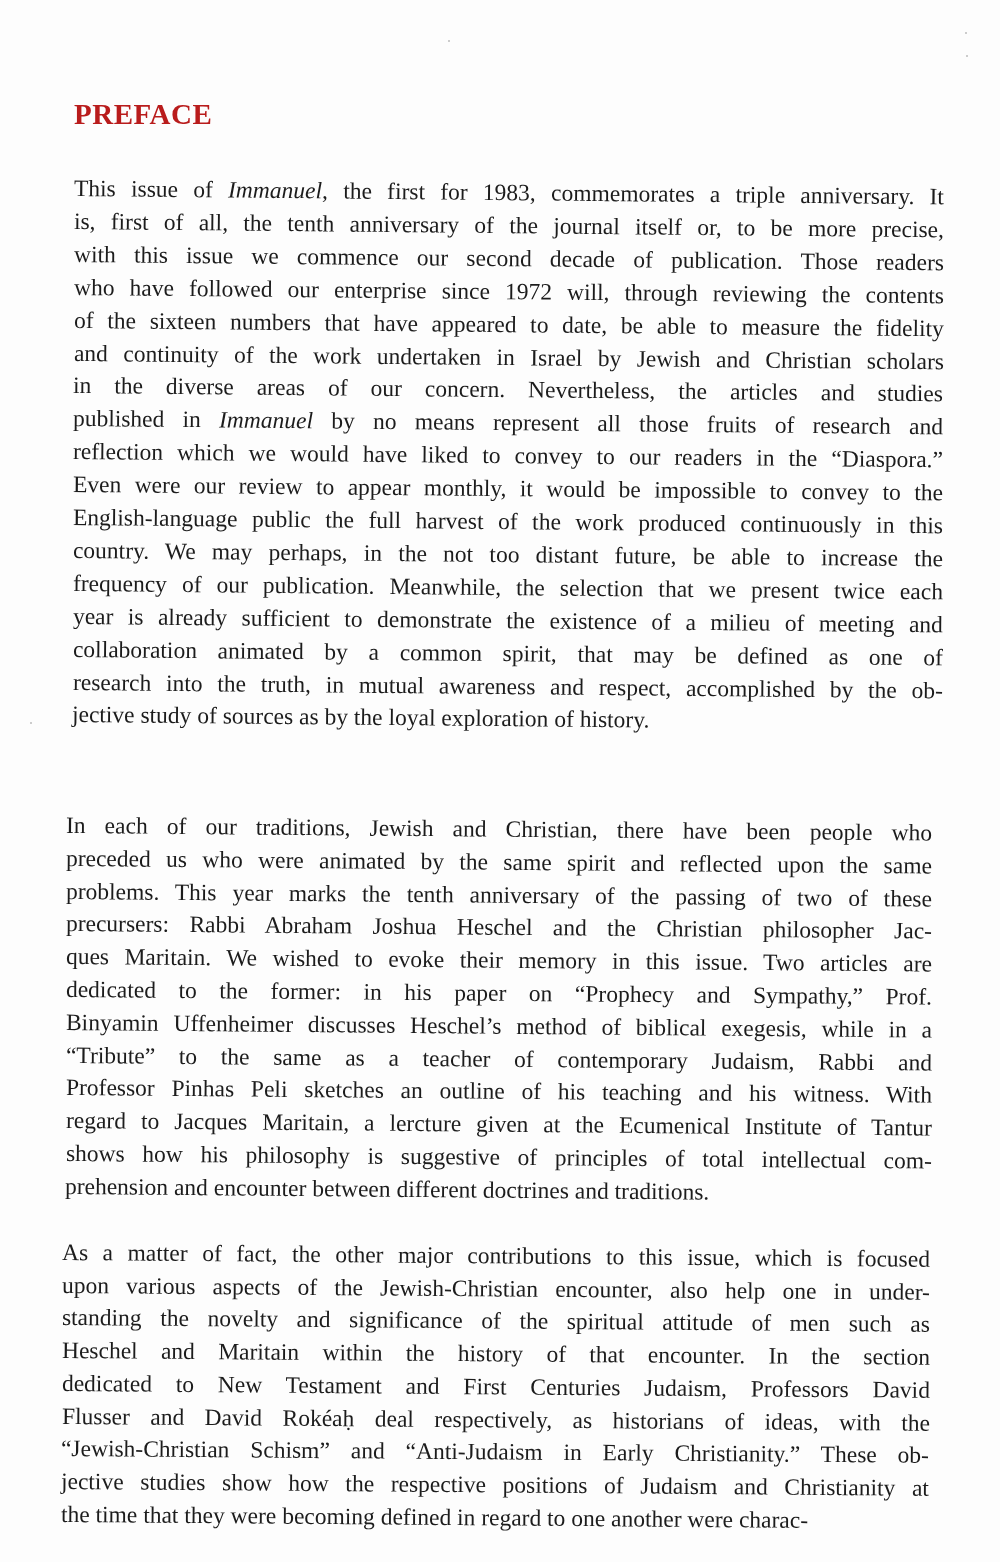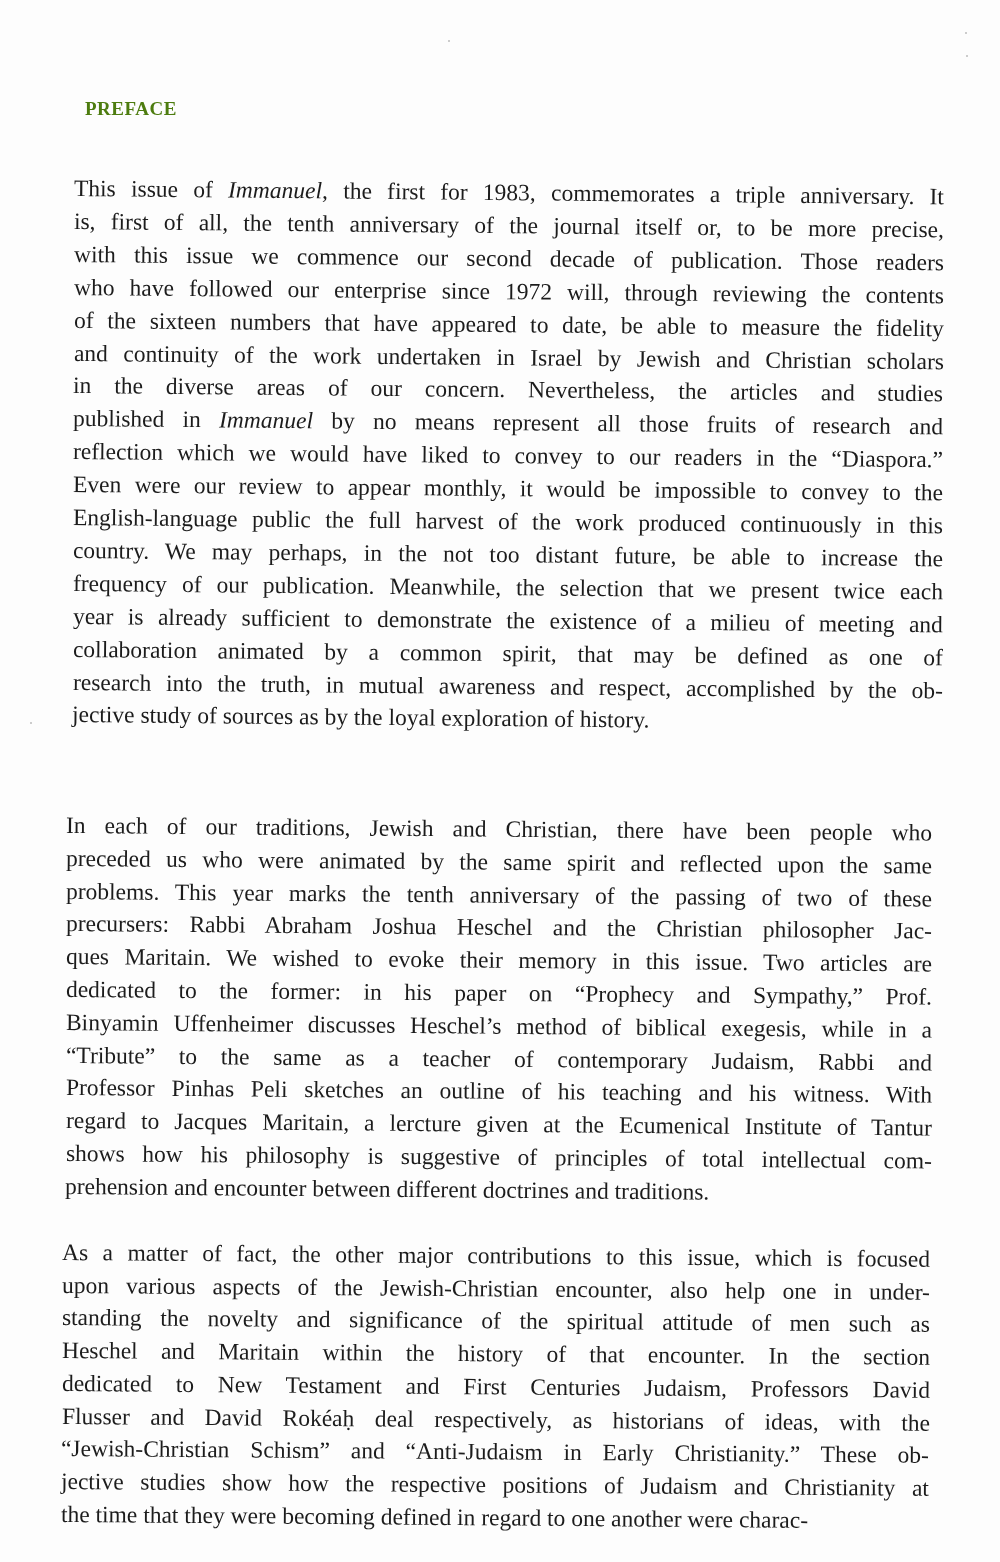--- a/index.html
+++ b/index.html
@@ -17,26 +17,26 @@
     }
     .page {
       position: absolute;
       left: 0; top: 0;
       width: 1000px;
       height: 1562px;
       background: #fdfdfd;
     }
     .heading {
       position: absolute;
-      left: 85px;
+      left: 74px;
       top: 98px;
       font-weight: bold;
-      font-size: 19px;
+      font-size: 29px;
       letter-spacing: 0.5px;
-      color: #4d7c0f;
+      color: #b91c1c;
     }
     .line {
       position: absolute;
       height: 30px;
       font-size: 23.5px;
       line-height: 30px;
       white-space: nowrap;
       text-align: justify;
       text-align-last: justify;
       color: #1c1c1c;

